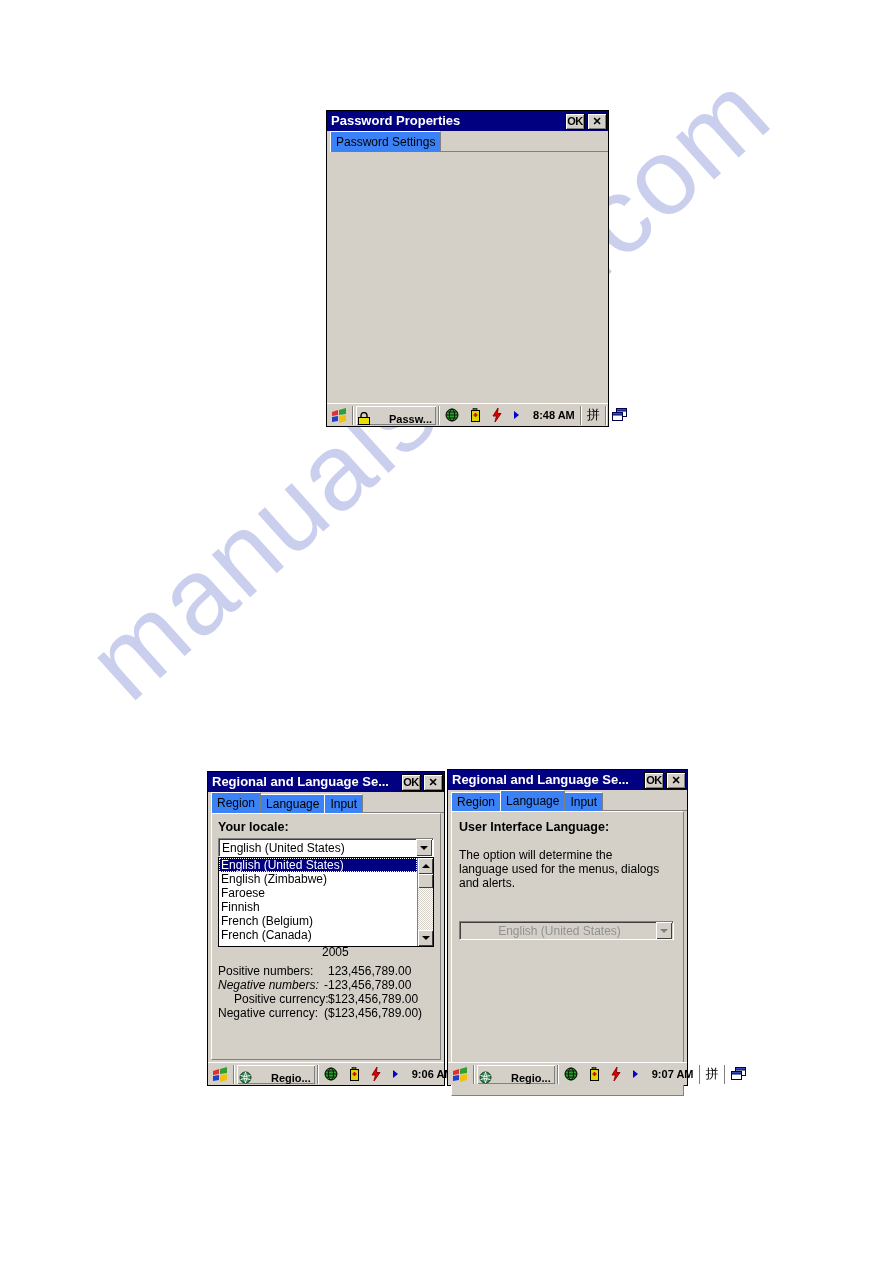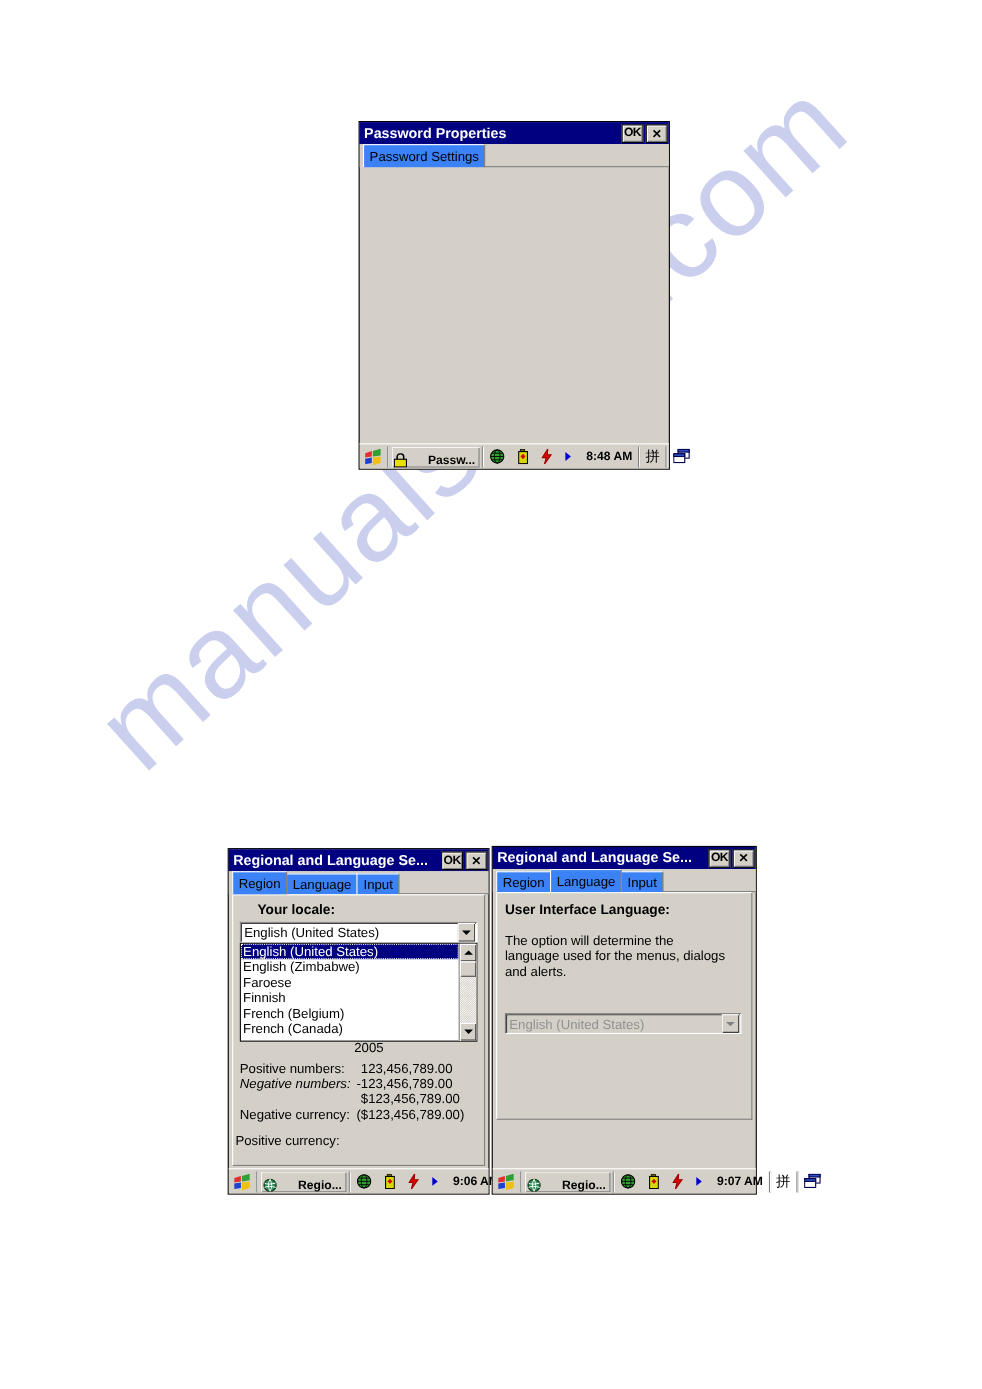--- a/index.html
+++ b/index.html
@@ -425,40 +425,40 @@
 
   <div class="tabstrip">
     <div class="tab active">Region</div>
     <div class="tab">Language</div>
     <div class="tab">Input</div>
     <div class="tab-fill"></div>
   </div>
 
   <div class="panel" style="top:41px; height:247px;">
 
-    <div class="lbl" style="left:22px; top:6px; font-weight:bold; font-size:12.5px;">Your locale:</div>
+    <div class="lbl" style="left:6px; top:6px; font-weight:bold; font-size:12.5px;">Your locale:</div>
 
     <div class="combo" style="left:6px; top:24px; width:216px; height:19px;">
       <div class="combo-text">English (United States)</div>
       <div class="arrow-btn">
           <div class="tri-down"></div>
         </div>
     </div>
 
     <div class="lbl" style="left:6px; top:118px;">Long date:</div>
     <div class="lbl" style="left:110px; top:118px;">Thursday, June 07,</div>
     <div class="lbl" style="left:110px; top:131px;">2005</div>
 
     <div class="lbl" style="left:6px; top:150px;">Positive numbers:</div>
     <div class="lbl" style="left:116px; top:150px;">123,456,789.00</div>
 
     <div class="lbl" style="left:6px; top:164px;font-style:italic;">Negative numbers:</div>
     <div class="lbl" style="left:112px; top:164px;">-123,456,789.00</div>
 
-    <div class="lbl" style="left:2px; top:178px;margin-top:38px;">Positive currency:</div>
+    <div class="lbl" style="left:22px; top:178px;">Positive currency:</div>
     <div class="lbl" style="left:116px; top:178px;">$123,456,789.00</div>
 
     <div class="lbl" style="left:6px; top:192px;">Negative currency:</div>
     <div class="lbl" style="left:112px; top:192px;">($123,456,789.00)</div>
 
     <div class="droplist" style="left:6px; top:43px; width:216px; height:90px;">
       <div class="items">
         <div class="item selected">English (United States)</div>
         <div class="item">English (Zimbabwe)</div>
         <div class="item">Faroese</div>
@@ -538,21 +538,21 @@
     <div class="tb-btn">✕</div>
   </div>
 
   <div class="tabstrip">
     <div class="tab">Region</div>
     <div class="tab active">Language</div>
     <div class="tab">Input</div>
     <div class="tab-fill"></div>
   </div>
 
-  <div class="panel" style="top:41px; height:207px;">
+  <div class="panel" style="top:41px; height:285px;text-align:center;">
 
     <div class="lbl" style="left:7px; top:8px; font-weight:bold; font-size:12.5px;">User Interface Language:</div>
 
     <div class="lbl" style="left:7px; top:36px;">The option will determine the</div>
     <div class="lbl" style="left:7px; top:50px;">language used for the menus, dialogs</div>
     <div class="lbl" style="left:7px; top:64px;">and alerts.</div>
 
     <div class="combo disabled" style="left:7px; top:109px; width:215px; height:19px;">
       <div class="combo-text">English (United States)</div>
       <div class="arrow-btn">

